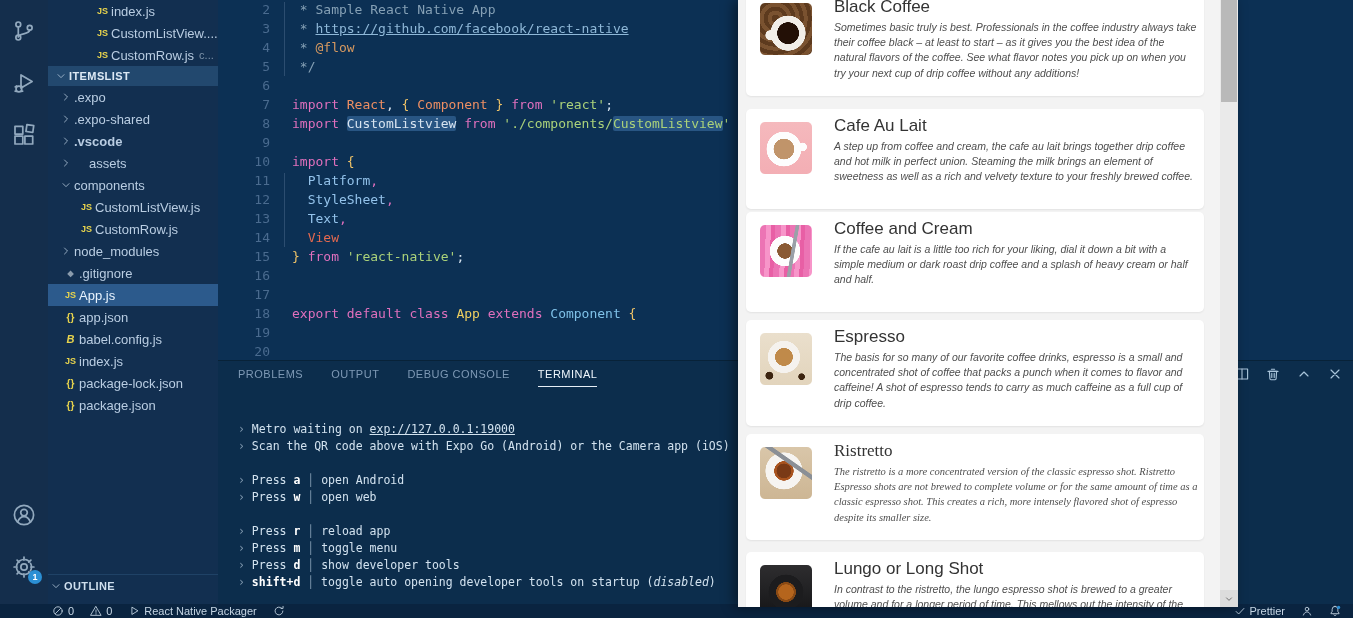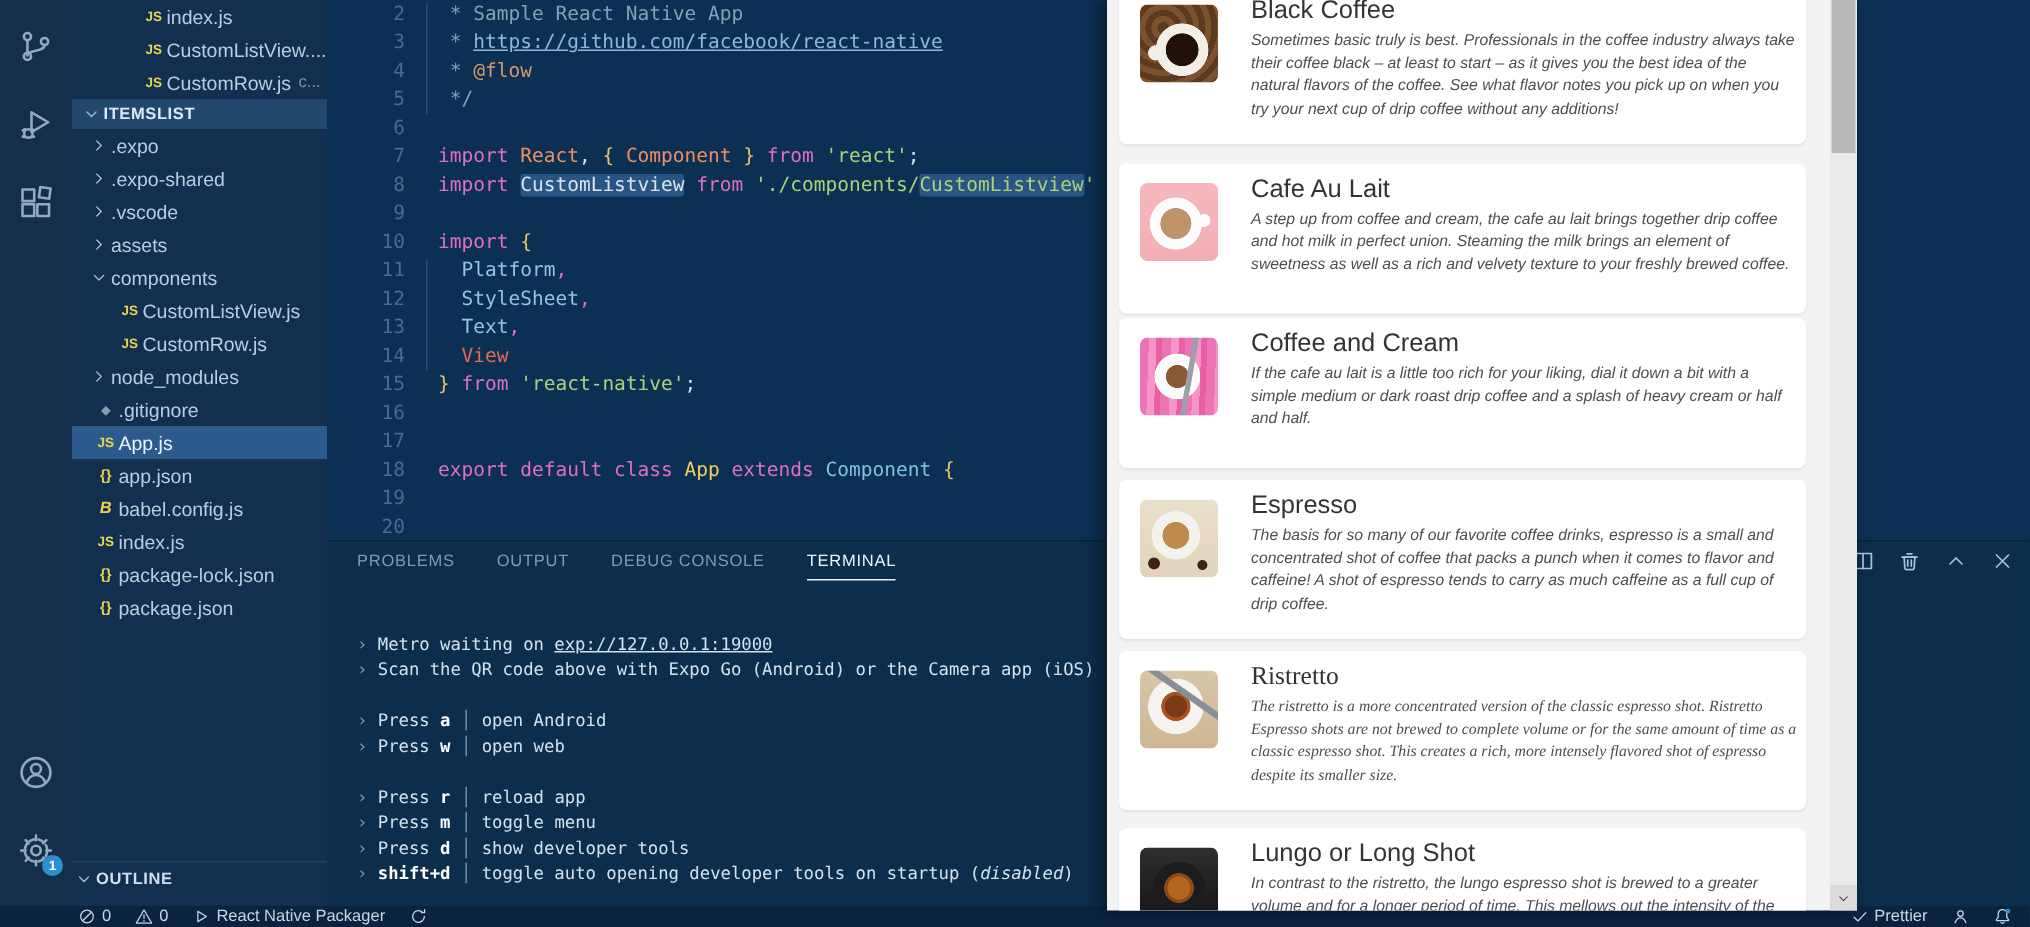--- a/index.html
+++ b/index.html
@@ -191,29 +191,29 @@
           <span>.expo</span>
         </div>
         <div class="sb-row" style="padding-left: 10px;">
           <span class="chev">
             <svg width="12" height="12" viewBox="0 0 16 16" fill="none" stroke="currentColor" stroke-width="1.15" stroke-linecap="round" stroke-linejoin="round">
               <path d="M6 4l4 4-4 4"></path>
             </svg>
           </span>
           <span>.expo-shared</span>
         </div>
-        <div class="sb-row" style="padding-left: 10px;">
+        <div class="sb-row" style="padding-left: 10px; font-weight: bold;">
           <span class="chev">
             <svg width="12" height="12" viewBox="0 0 16 16" fill="none" stroke="currentColor" stroke-width="1.15" stroke-linecap="round" stroke-linejoin="round">
               <path d="M6 4l4 4-4 4"></path>
             </svg>
           </span>
           <span>.vscode</span>
         </div>
-        <div class="sb-row" style="padding-left: 10px;">
+        <div class="sb-row" style="padding-left: 10px; gap: 15px;">
           <span class="chev">
             <svg width="12" height="12" viewBox="0 0 16 16" fill="none" stroke="currentColor" stroke-width="1.15" stroke-linecap="round" stroke-linejoin="round">
               <path d="M6 4l4 4-4 4"></path>
             </svg>
           </span>
           <span>assets</span>
         </div>
         <div class="sb-row" style="padding-left: 10px;">
           <span class="chev">
             <svg width="12" height="12" viewBox="0 0 16 16" fill="none" stroke="currentColor" stroke-width="1.15" stroke-linecap="round" stroke-linejoin="round">

